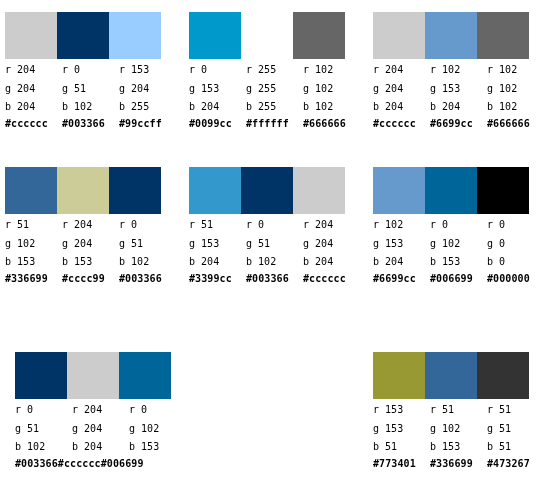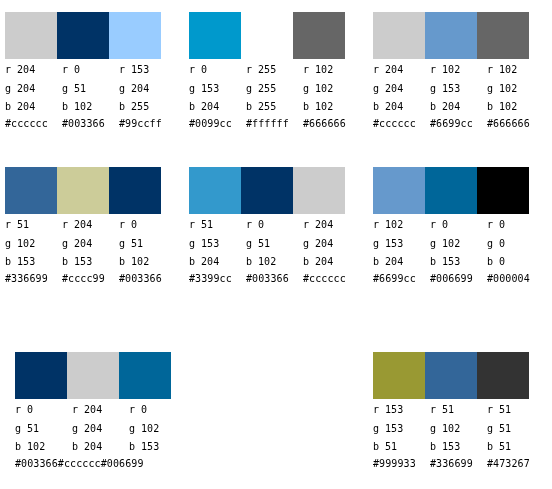--- a/index.html
+++ b/index.html
@@ -52,20 +52,21 @@
     line-height: 15.5px;
     color: #000000;
     white-space: pre;
     letter-spacing: 0.1px;
   }
 
   .hexrow {
     display: flex;
     width: 172px;
     padding-top: 1px;
+    font-weight: bold;
   }
 
   .hex {
     width: 57px;
     font-size: 10px;
     line-height: 15.5px;
     color: #000000;
     white-space: pre;
     box-sizing: border-box;
     letter-spacing: 0.1px;
@@ -348,21 +349,21 @@
         <div class="col">
           <div class="line"><span class="chan-label">b</span><span>153</span></div>
         </div>
         <div class="col">
           <div class="line"><span class="chan-label">b</span><span>0</span></div>
         </div>
       </div>
       <div class="hexrow">
         <div class="hex">#6699cc</div>
         <div class="hex">#006699</div>
-        <div class="hex">#000004</div>
+        <div class="hex">#000000</div>
       </div>
     </div>
     <div class="palette" style="left: 15px; top: 352px;">
       <div class="swatches">
         <div class="swatch" title="#003366" style="background: rgb(0, 51, 102);"></div>
         <div class="swatch" title="#cccccc" style="background: rgb(204, 204, 204);"></div>
         <div class="swatch" title="#006699" style="background: rgb(0, 102, 153);"></div>
       </div>
       <div class="info">
         <div class="col">
@@ -436,18 +437,18 @@
           <div class="line"><span class="chan-label">b</span><span>51</span></div>
         </div>
         <div class="col">
           <div class="line"><span class="chan-label">b</span><span>153</span></div>
         </div>
         <div class="col">
           <div class="line"><span class="chan-label">b</span><span>51</span></div>
         </div>
       </div>
       <div class="hexrow">
-        <div class="hex">#999933</div>
+        <div class="hex">#773401</div>
         <div class="hex">#336699</div>
         <div class="hex">#473267</div>
       </div>
     </div>
   </div>
 
 </body></html>

